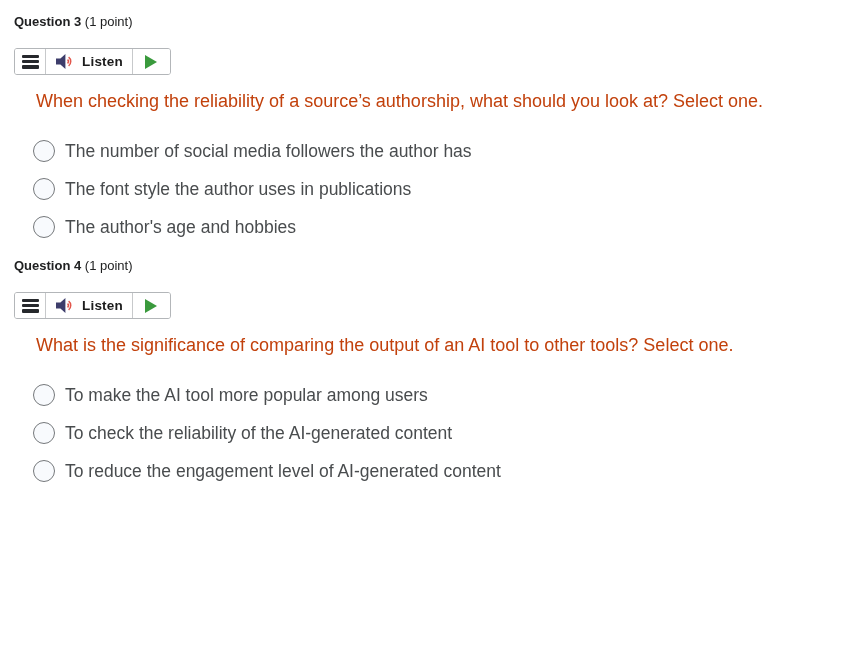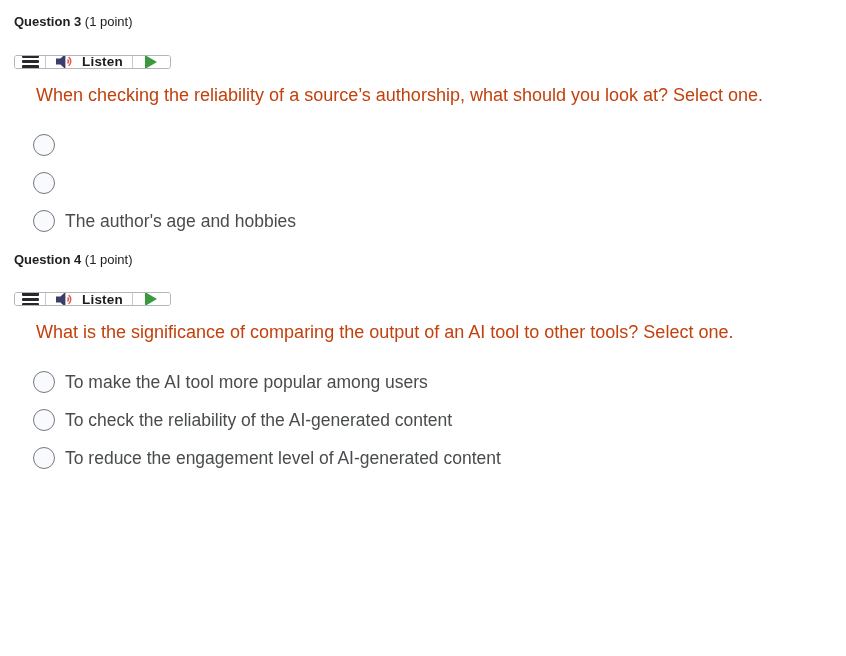--- a/index.html
+++ b/index.html
@@ -25,21 +25,21 @@
     font-weight: 700;
     color: #202122;
   }
   .question-points {
     font-weight: 400;
   }
   
   .rs-player {
     display: inline-flex;
     align-items: stretch;
-    height: 14px;
+    height: 27px;
     box-sizing: border-box;
     border: 1px solid #b3b6b9;
     border-radius: 3px;
     background: #fff;
     overflow: hidden;
   }
   .rs-cell {
     display: flex;
     align-items: center;
     justify-content: center;
@@ -139,23 +139,25 @@
           <polygon points="1,1 13,8 1,15" fill="#3a9a3d"></polygon>
         </svg>
       </button>
     </div>
 
     <p class="question-text">When checking the reliability of a source’s authorship, what should you look at? Select one.</p>
 
     <div class="options-list">
       <label class="answer-option">
         <span class="radio-button"></span>
-      </label>
-      <label class="answer-option">
-        <span class="radio-button"></span>
+        <span class="option-label">The number of social media followers the author has</span>
+      </label>
+      <label class="answer-option">
+        <span class="radio-button"></span>
+        <span class="option-label">The font style the author uses in publications</span>
       </label>
       <label class="answer-option">
         <span class="radio-button"></span>
         <span class="option-label">The author's age and hobbies</span>
       </label>
     </div>
   </section>
 
   <section class="question-section">
     <h2 class="question-heading">

